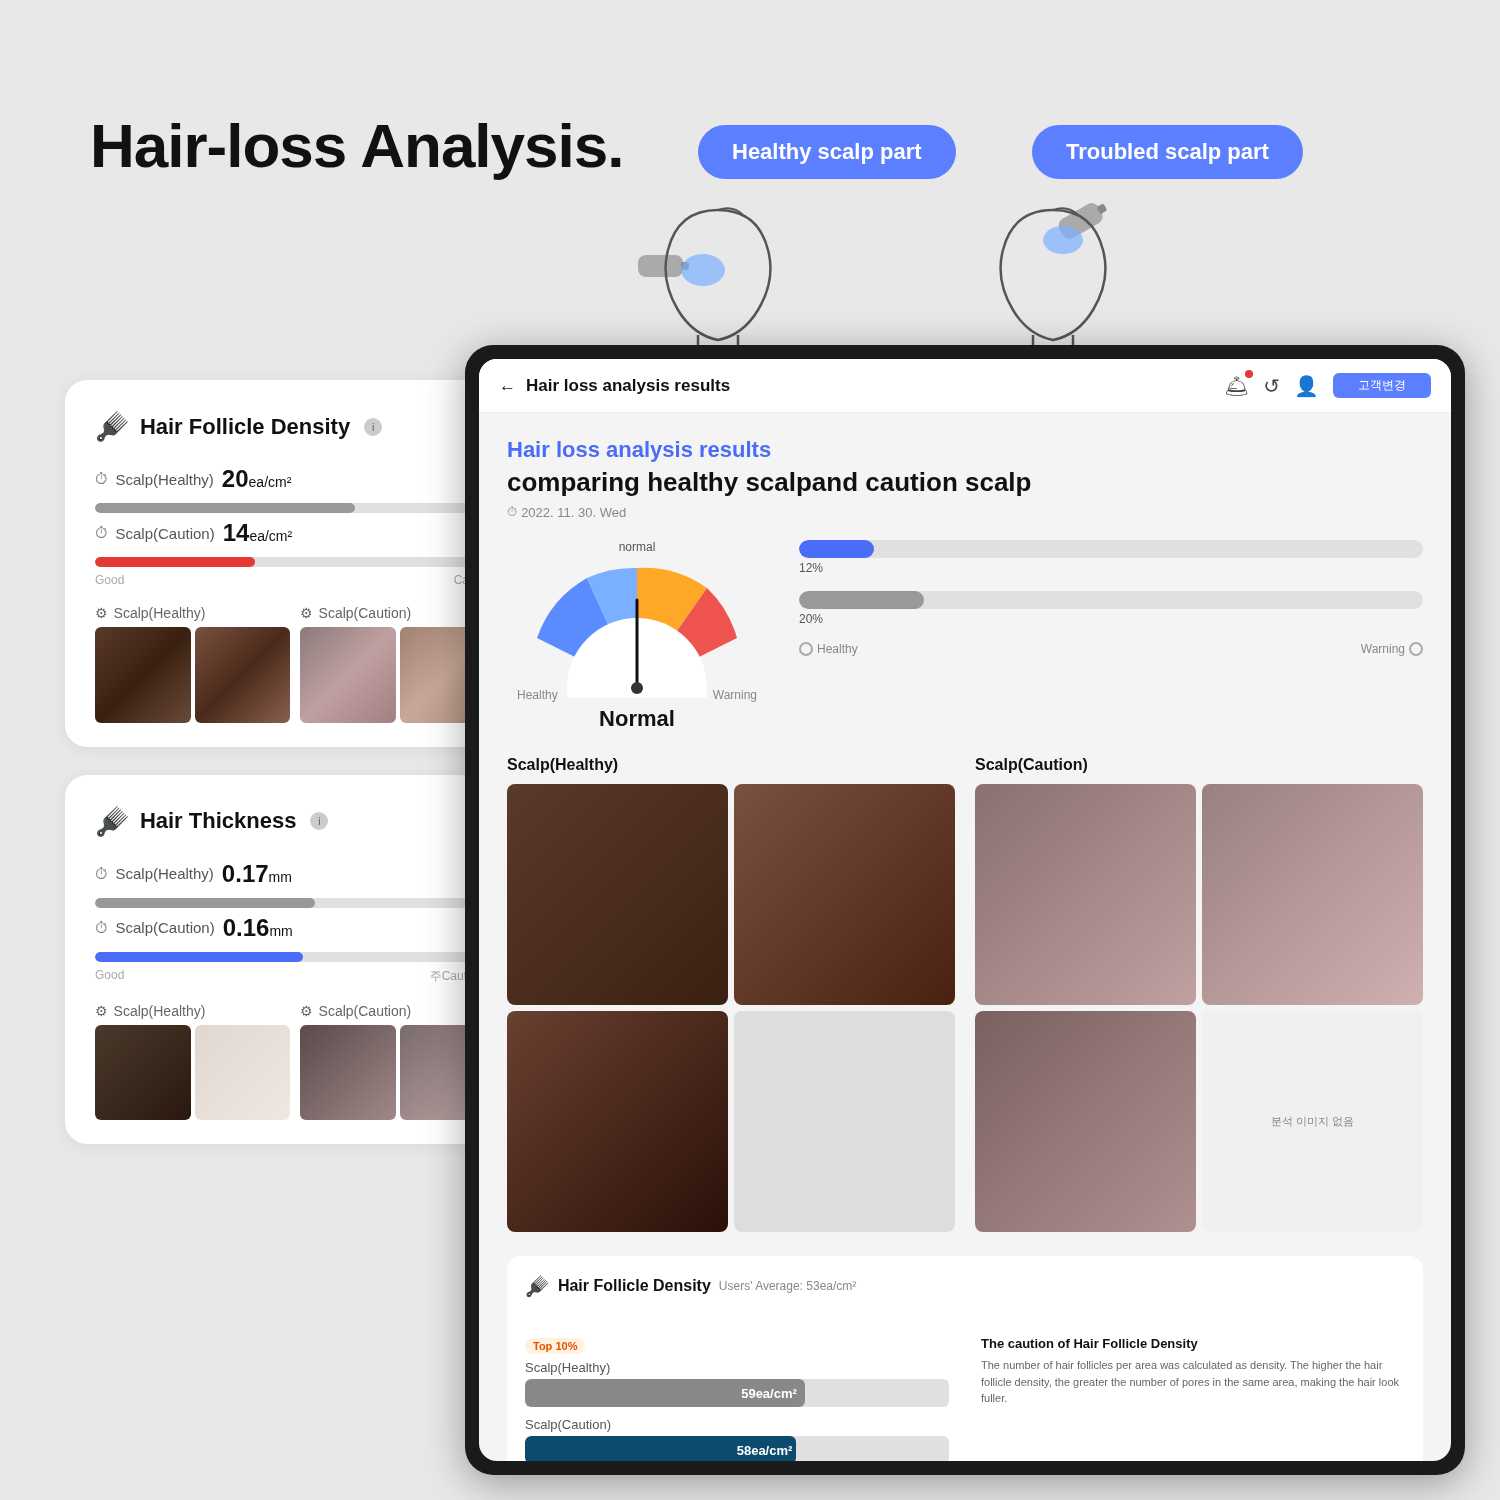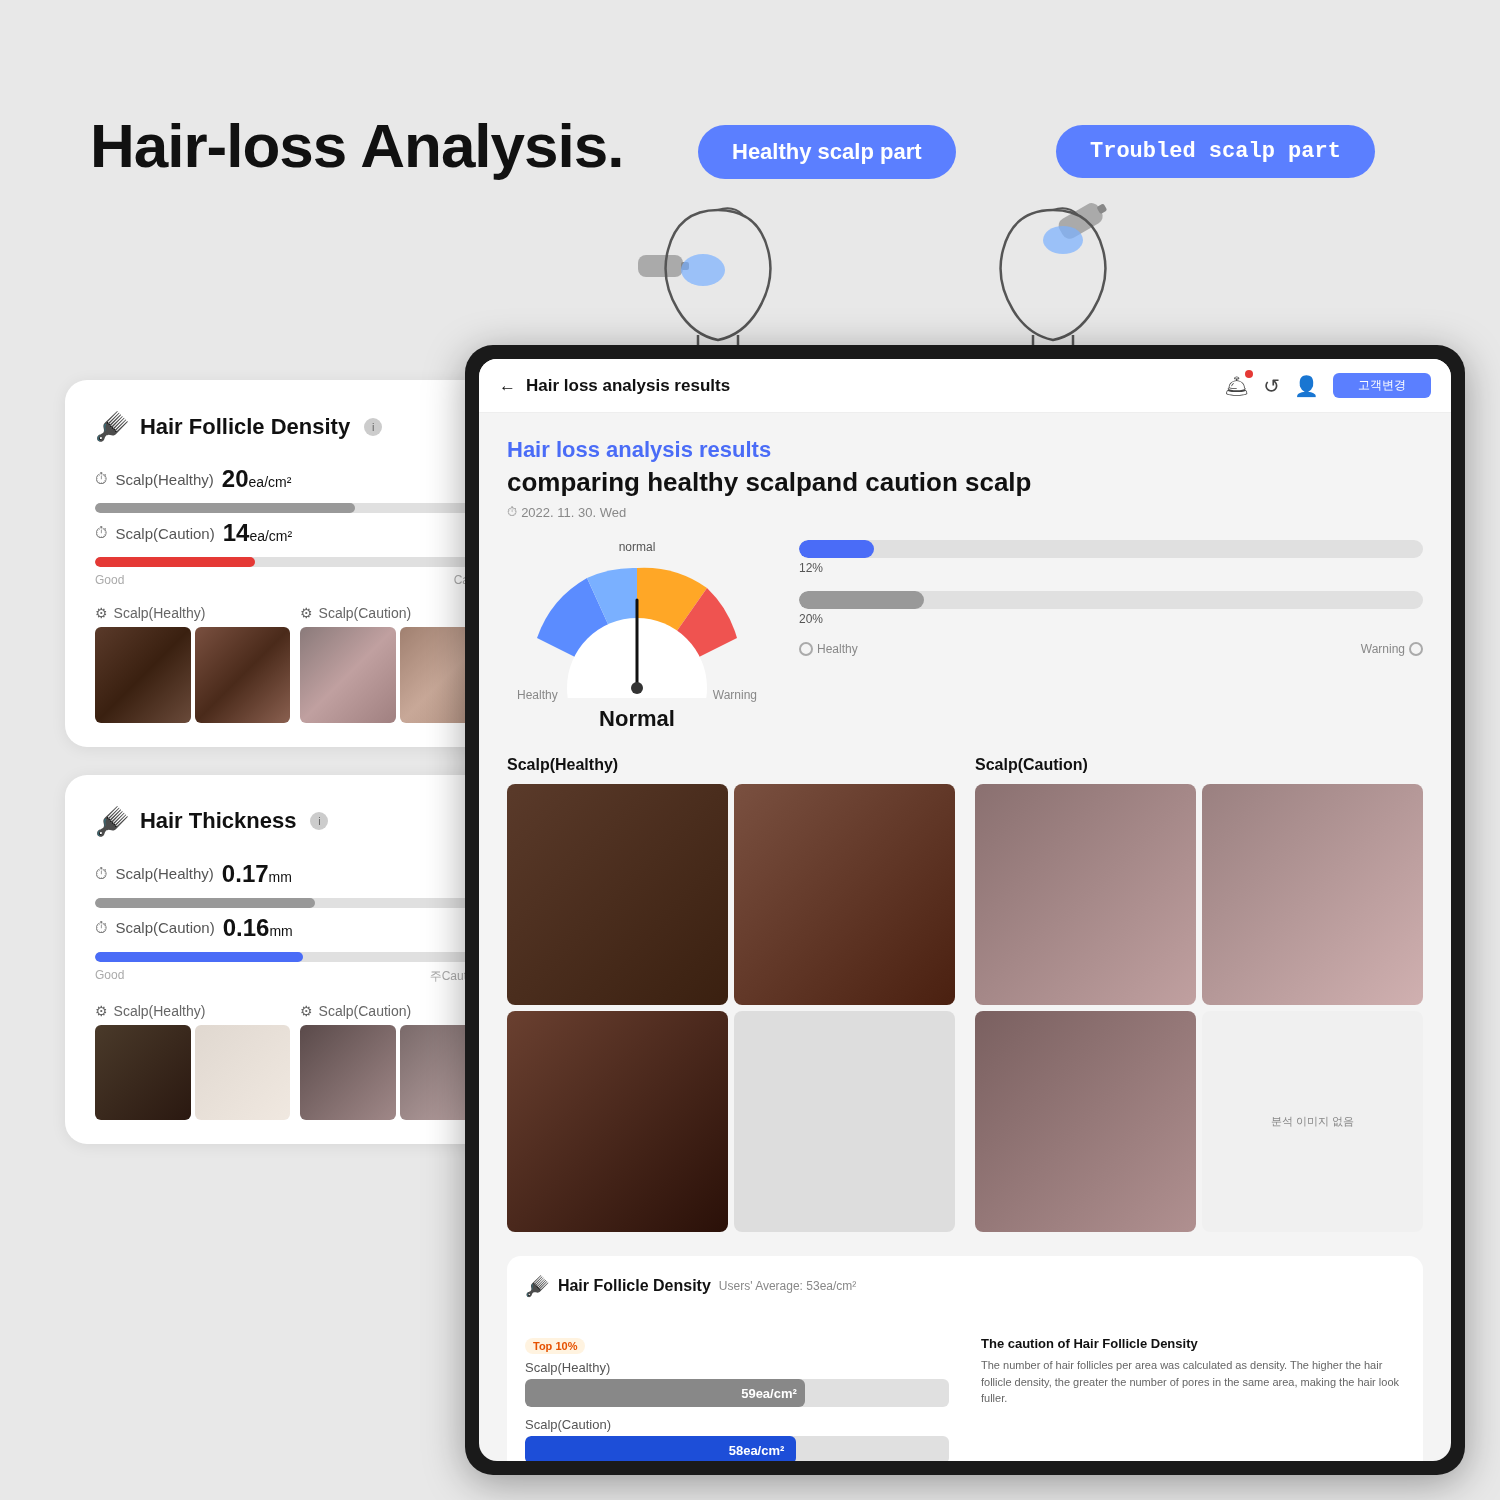--- a/index.html
+++ b/index.html
@@ -30,21 +30,21 @@
       border-radius: 30px;
       background: #5b7fff;
       color: #fff;
       font-size: 22px;
       font-weight: 600;
       padding: 14px 34px;
       border: none;
       cursor: pointer;
     }
     .header-btn.healthy { left: 698px; }
-    .header-btn.troubled { left: 1056px; font-family: Liberation Mono, monospace; }
+    .header-btn.troubled { left: 1032px; }
 
     
     .left-panel {
       position: absolute;
       top: 380px;
       left: 65px;
       width: 460px;
     }
 
     .card {
@@ -507,26 +507,26 @@
       align-items: center;
       justify-content: flex-end;
       padding-right: 8px;
       font-size: 13px;
       font-weight: 700;
       color: #fff;
     }
 
     .density-bar-fill-blue {
       height: 100%;
-      background: #1d4ed8;
+      background: #0c4a6e;
       border-radius: 6px;
       display: flex;
       align-items: center;
       justify-content: flex-end;
-      padding-right: 12px;
+      padding-right: 4px;
       font-size: 13px;
       font-weight: 700;
       color: #fff;
     }
 
     .density-bar-ends {
       display: flex;
       justify-content: space-between;
       font-size: 14px;
       color: #aaa;

